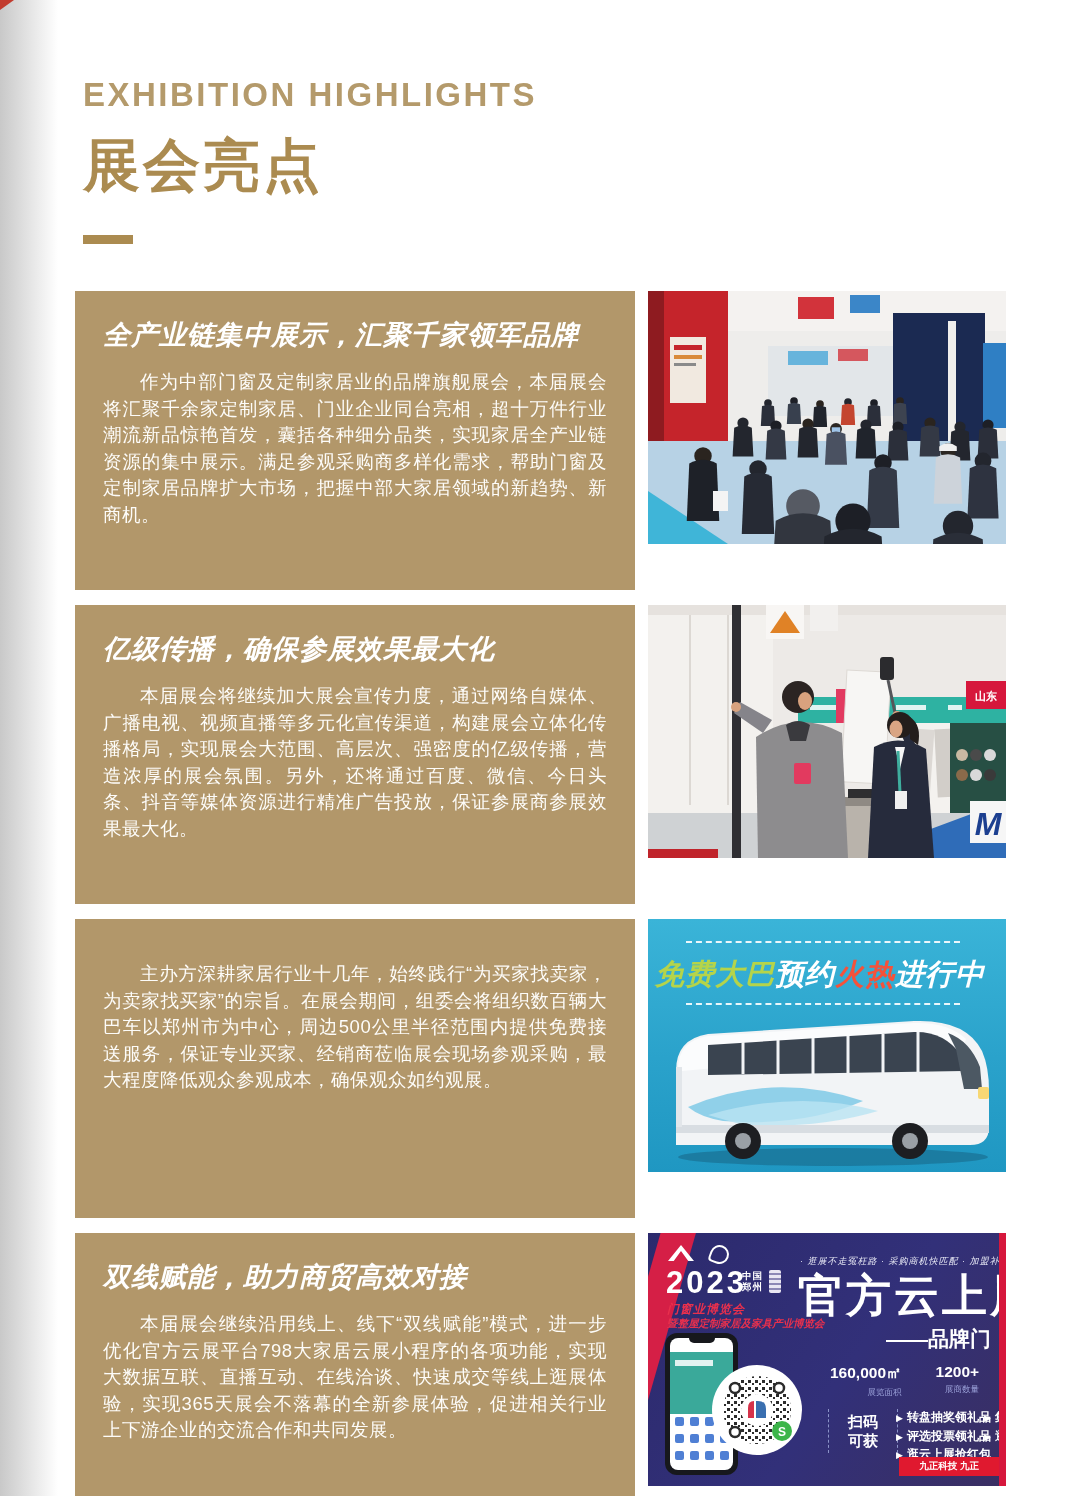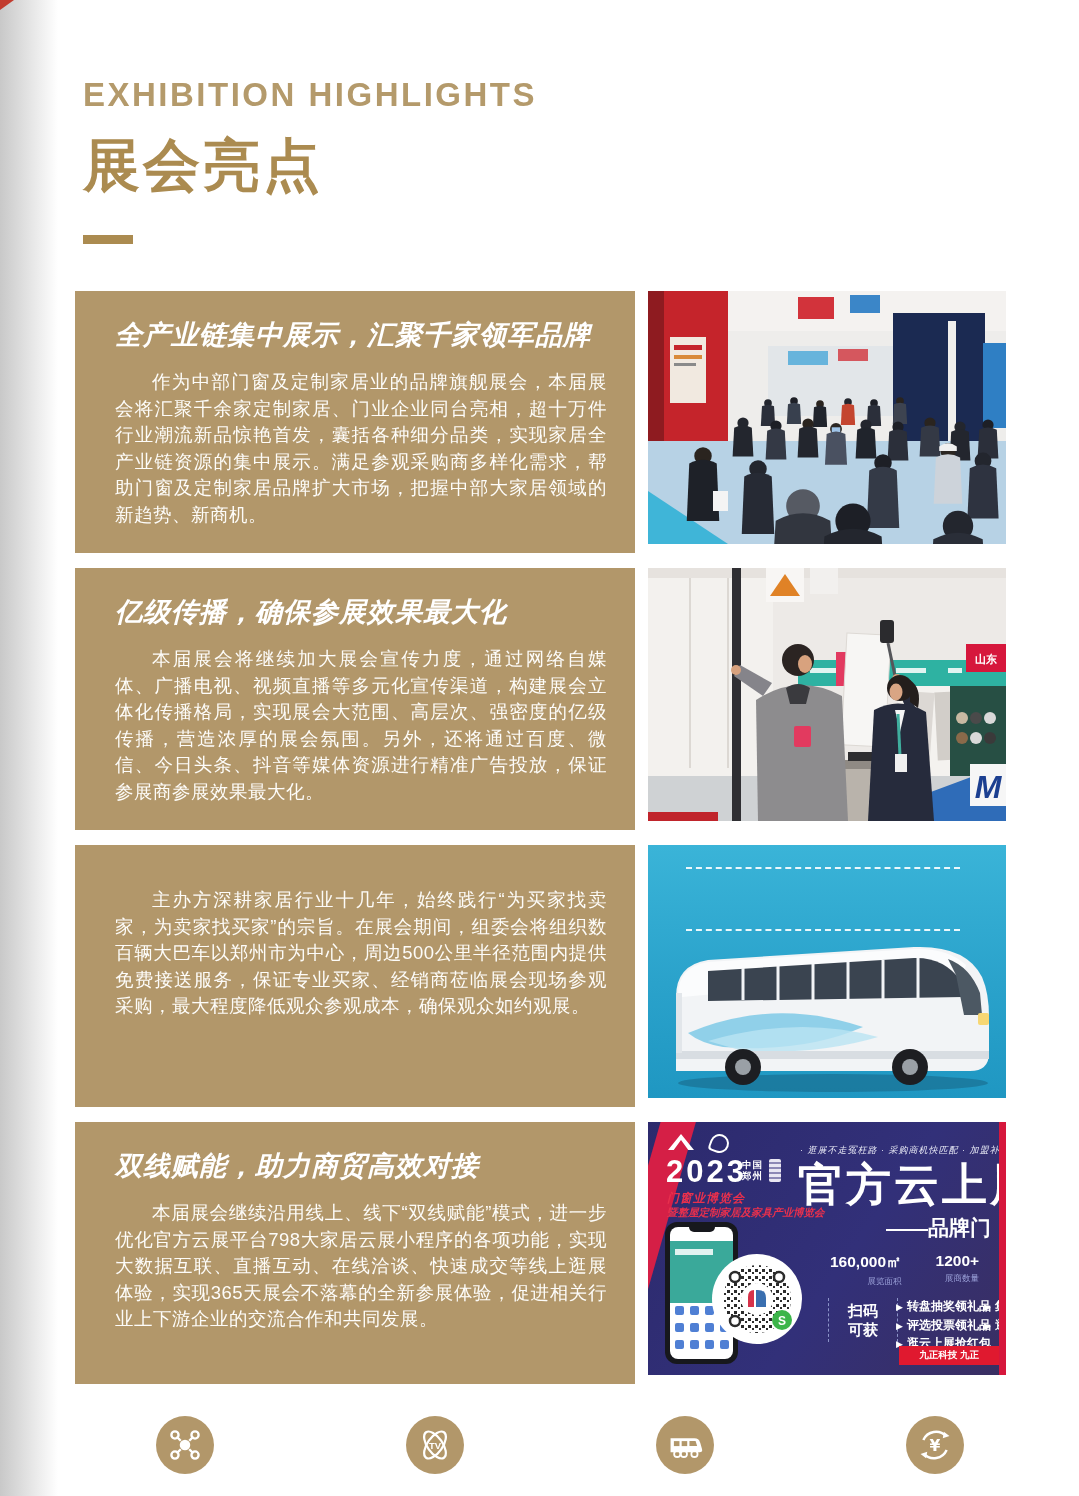--- a/index.html
+++ b/index.html
@@ -11,22 +11,22 @@
   .corner-red{position:absolute;left:0;top:0;width:14px;height:10px;background:#c23b2e;
     clip-path:polygon(0 0,100% 0,0 100%);z-index:6;}
 
   header{padding:76px 0 0 83px;}
   .eyebrow{font-size:33px;color:#b49a6b;letter-spacing:2.5px;font-weight:700;}
   .cn-title{font-size:57px;color:#ab8b50;font-weight:800;letter-spacing:3px;margin:14px 0 0;}
   .dash{width:50px;height:9px;background:#ab8b50;margin-top:30px;}
 
   main{margin-top:47px;}
   .row{display:flex;gap:13px;margin:0 0 15px 75px;}
-  .textbox{width:560px;height:262px;box-sizing:border-box;background:#b2976a;
-    padding:26px 28px 0 40px;overflow:hidden;flex:none;}
+  .textbox{width:560px;height:299px;box-sizing:border-box;background:#b2976a;
+    padding:26px 28px 0 28px;overflow:hidden;flex:none;}
   .box-title{margin:0;font-size:27px;font-weight:800;font-style:italic;color:#ffffff;
     letter-spacing:1px;white-space:nowrap;}
   .box-body{margin:16px 0 0;font-size:18.5px;line-height:26.5px;letter-spacing:.5px;
     color:#fdfcf9;text-indent:2em;text-align:justify;}
   .photo{width:358px;height:253px;position:relative;overflow:hidden;flex:none;background:#dfe2e5;}
   .photo svg{display:block;}
 
   
   .photo3{background:linear-gradient(180deg,#3ab4d8 0%,#2aa2cb 55%,#1f97c2 100%);}
   .bus-headline{position:absolute;top:36px;left:0;right:14px;text-align:center;
@@ -285,20 +285,23 @@
         </svg>
       </div>
     </section>
 
     <section class="row">
       <div class="textbox">
         <p class="box-body">主办方深耕家居行业十几年，始终践行“为买家找卖家，为卖家找买家”的宗旨。在展会期间，组委会将组织数百辆大巴车以郑州市为中心，周边500公里半径范围内提供免费接送服务，保证专业买家、经销商莅临展会现场参观采购，最大程度降低观众参观成本，确保观众如约观展。</p>
       </div>
       <div class="photo photo3">
         <div class="dashline dl1"></div>
+        <div class="bus-headline">
+          <span class="c-green">免费大巴</span><span class="c-white">预约</span><span class="c-red">火热</span><span class="c-white">进行中</span>
+        </div>
         <div class="dashline dl2"></div>
         <svg width="358" height="253" viewBox="0 0 358 253" style="position:absolute;left:0;top:0;">
           <ellipse cx="185" cy="238" rx="155" ry="9" fill="rgba(10,40,60,.25)"></ellipse>
           <path d="M28 226 L28 152 Q28 120 60 115 L266 102 Q318 100 334 132 Q341 148 341 172 L341 208 Q341 226 322 226 Z" fill="#f2f4f6"></path>
           <path d="M30 150 Q30 122 60 117 L266 104 Q300 103 318 120 L316 126 L34 152 Z" fill="#fbfcfd"></path>
           <path d="M60 126 L266 113 Q296 112 313 136 L315 152 L60 156 Z" fill="#3a4450"></path>
           <line x1="95" y1="123" x2="95" y2="155" stroke="#f2f4f6" stroke-width="3"></line>
           <line x1="130" y1="121" x2="130" y2="155" stroke="#f2f4f6" stroke-width="3"></line>
           <line x1="165" y1="119" x2="165" y2="155" stroke="#f2f4f6" stroke-width="3"></line>
           <line x1="200" y1="117" x2="200" y2="155" stroke="#f2f4f6" stroke-width="3"></line>

